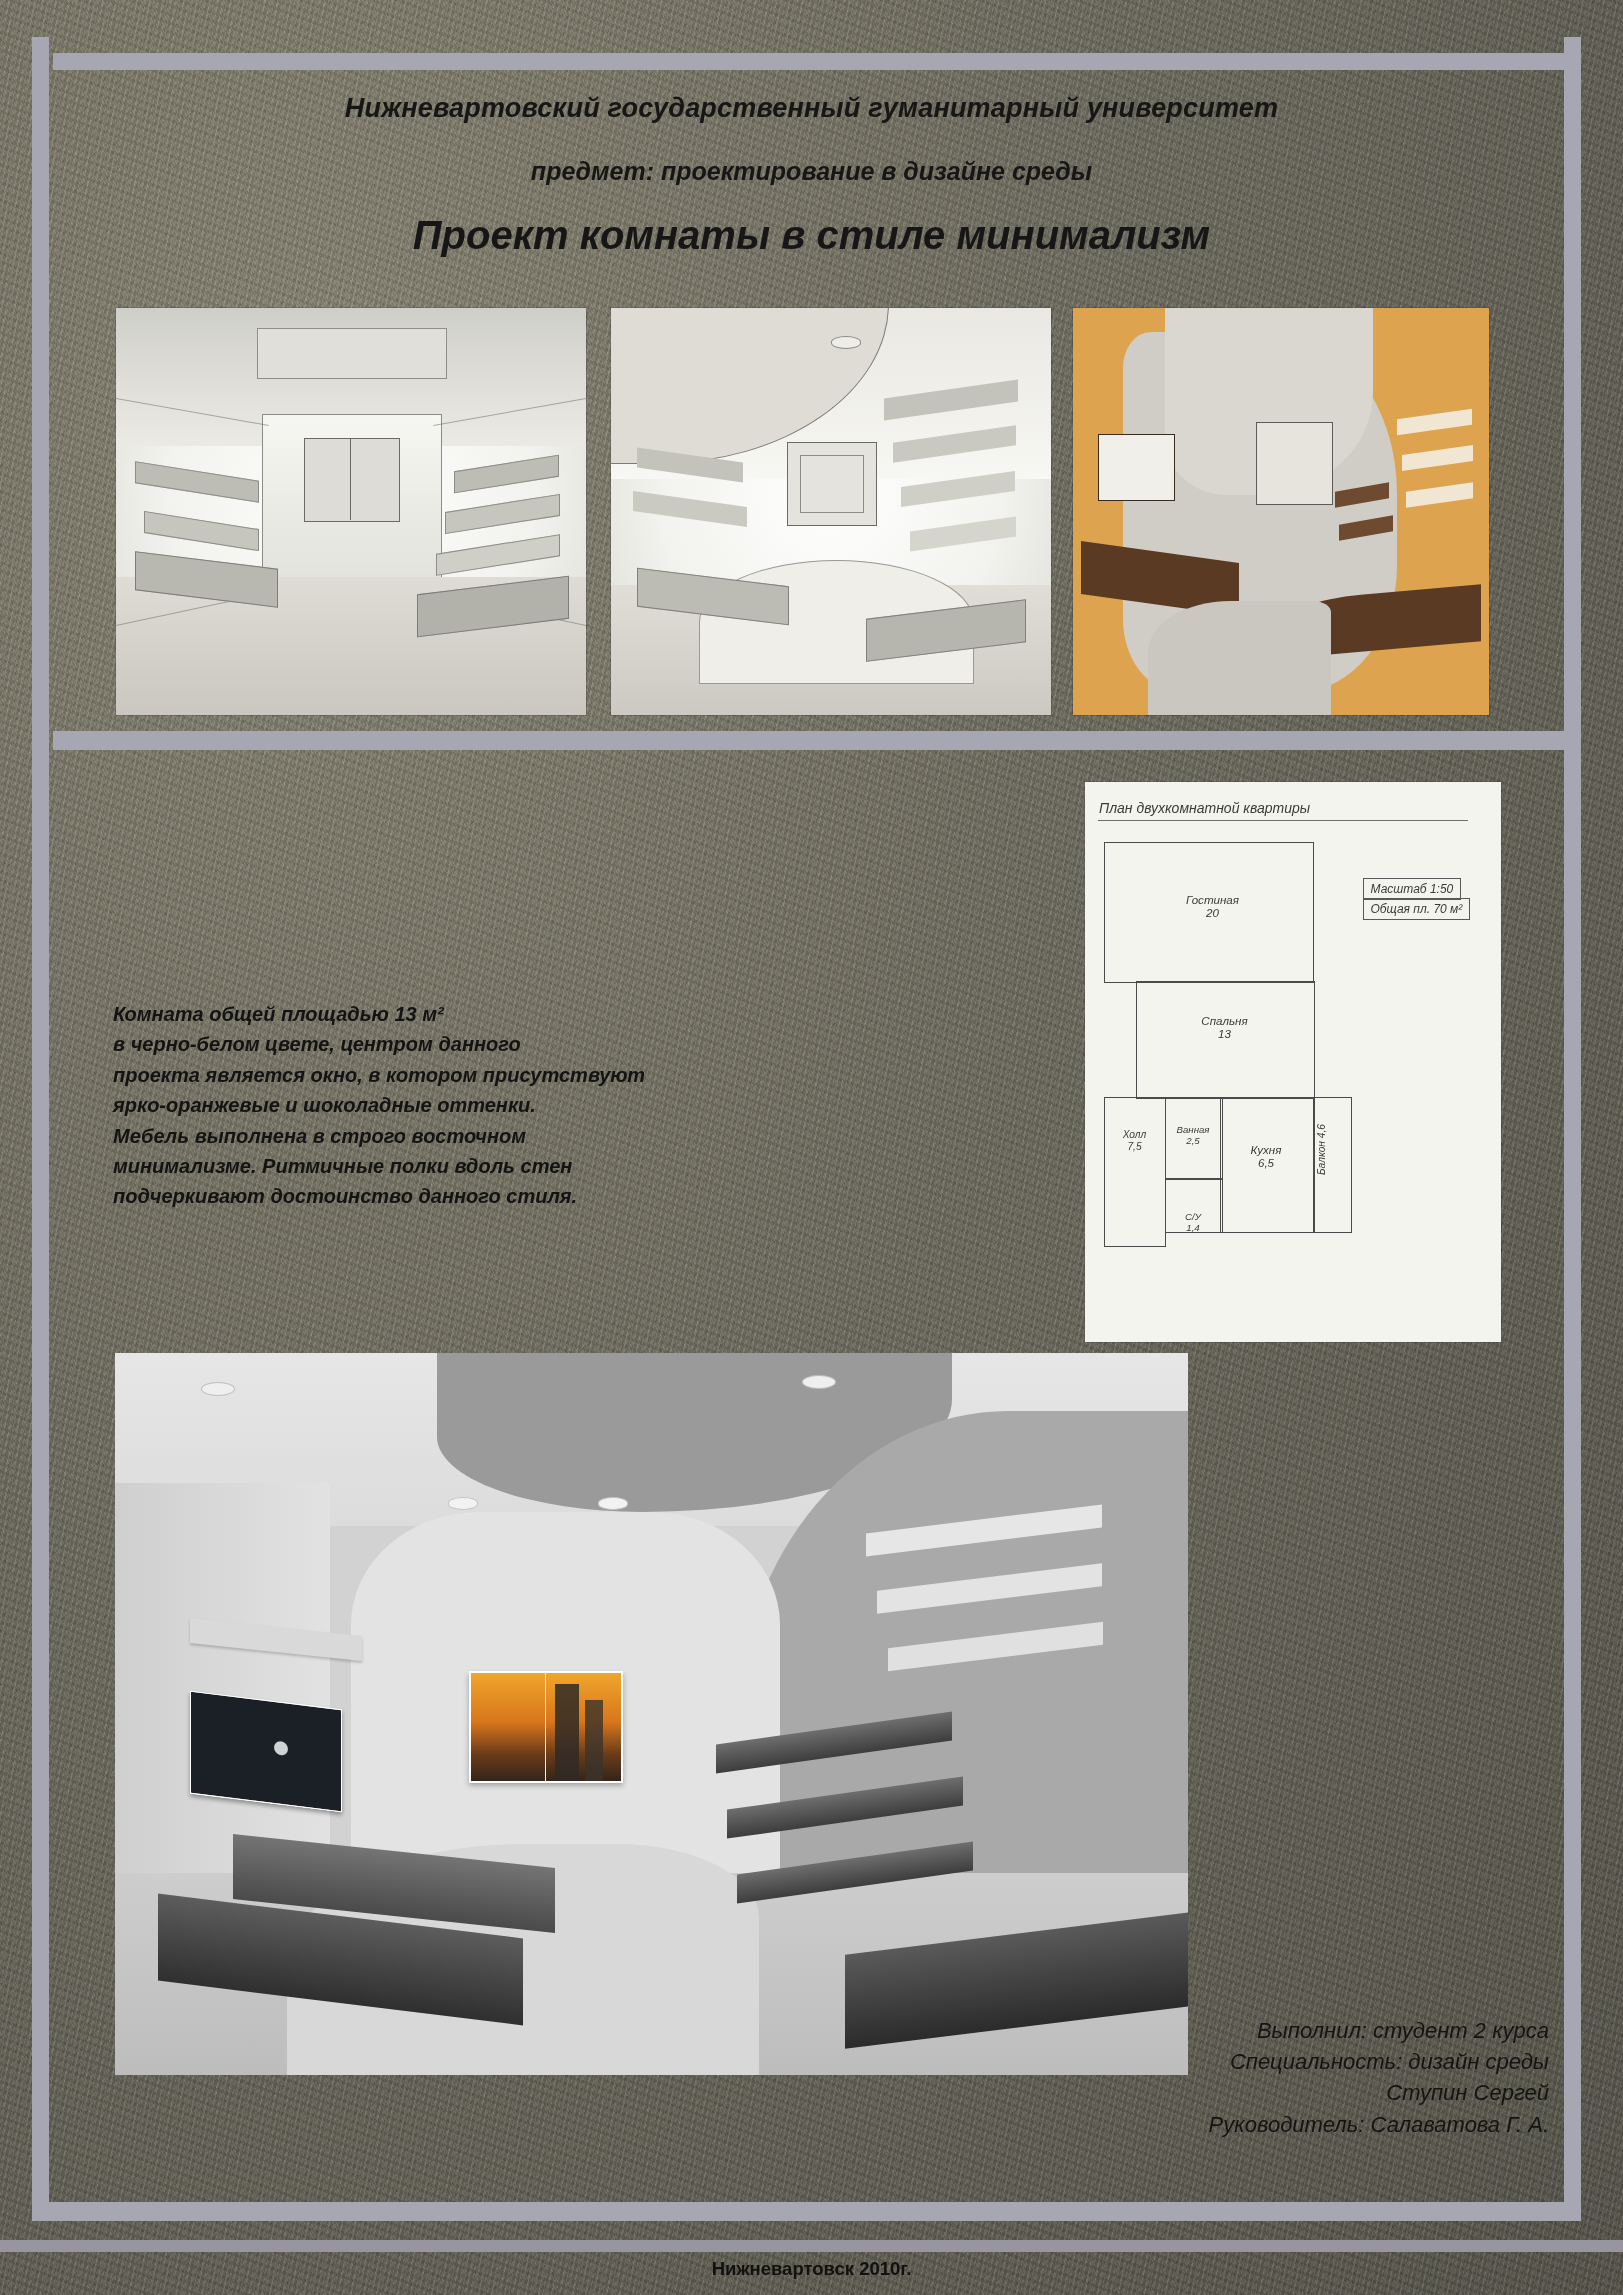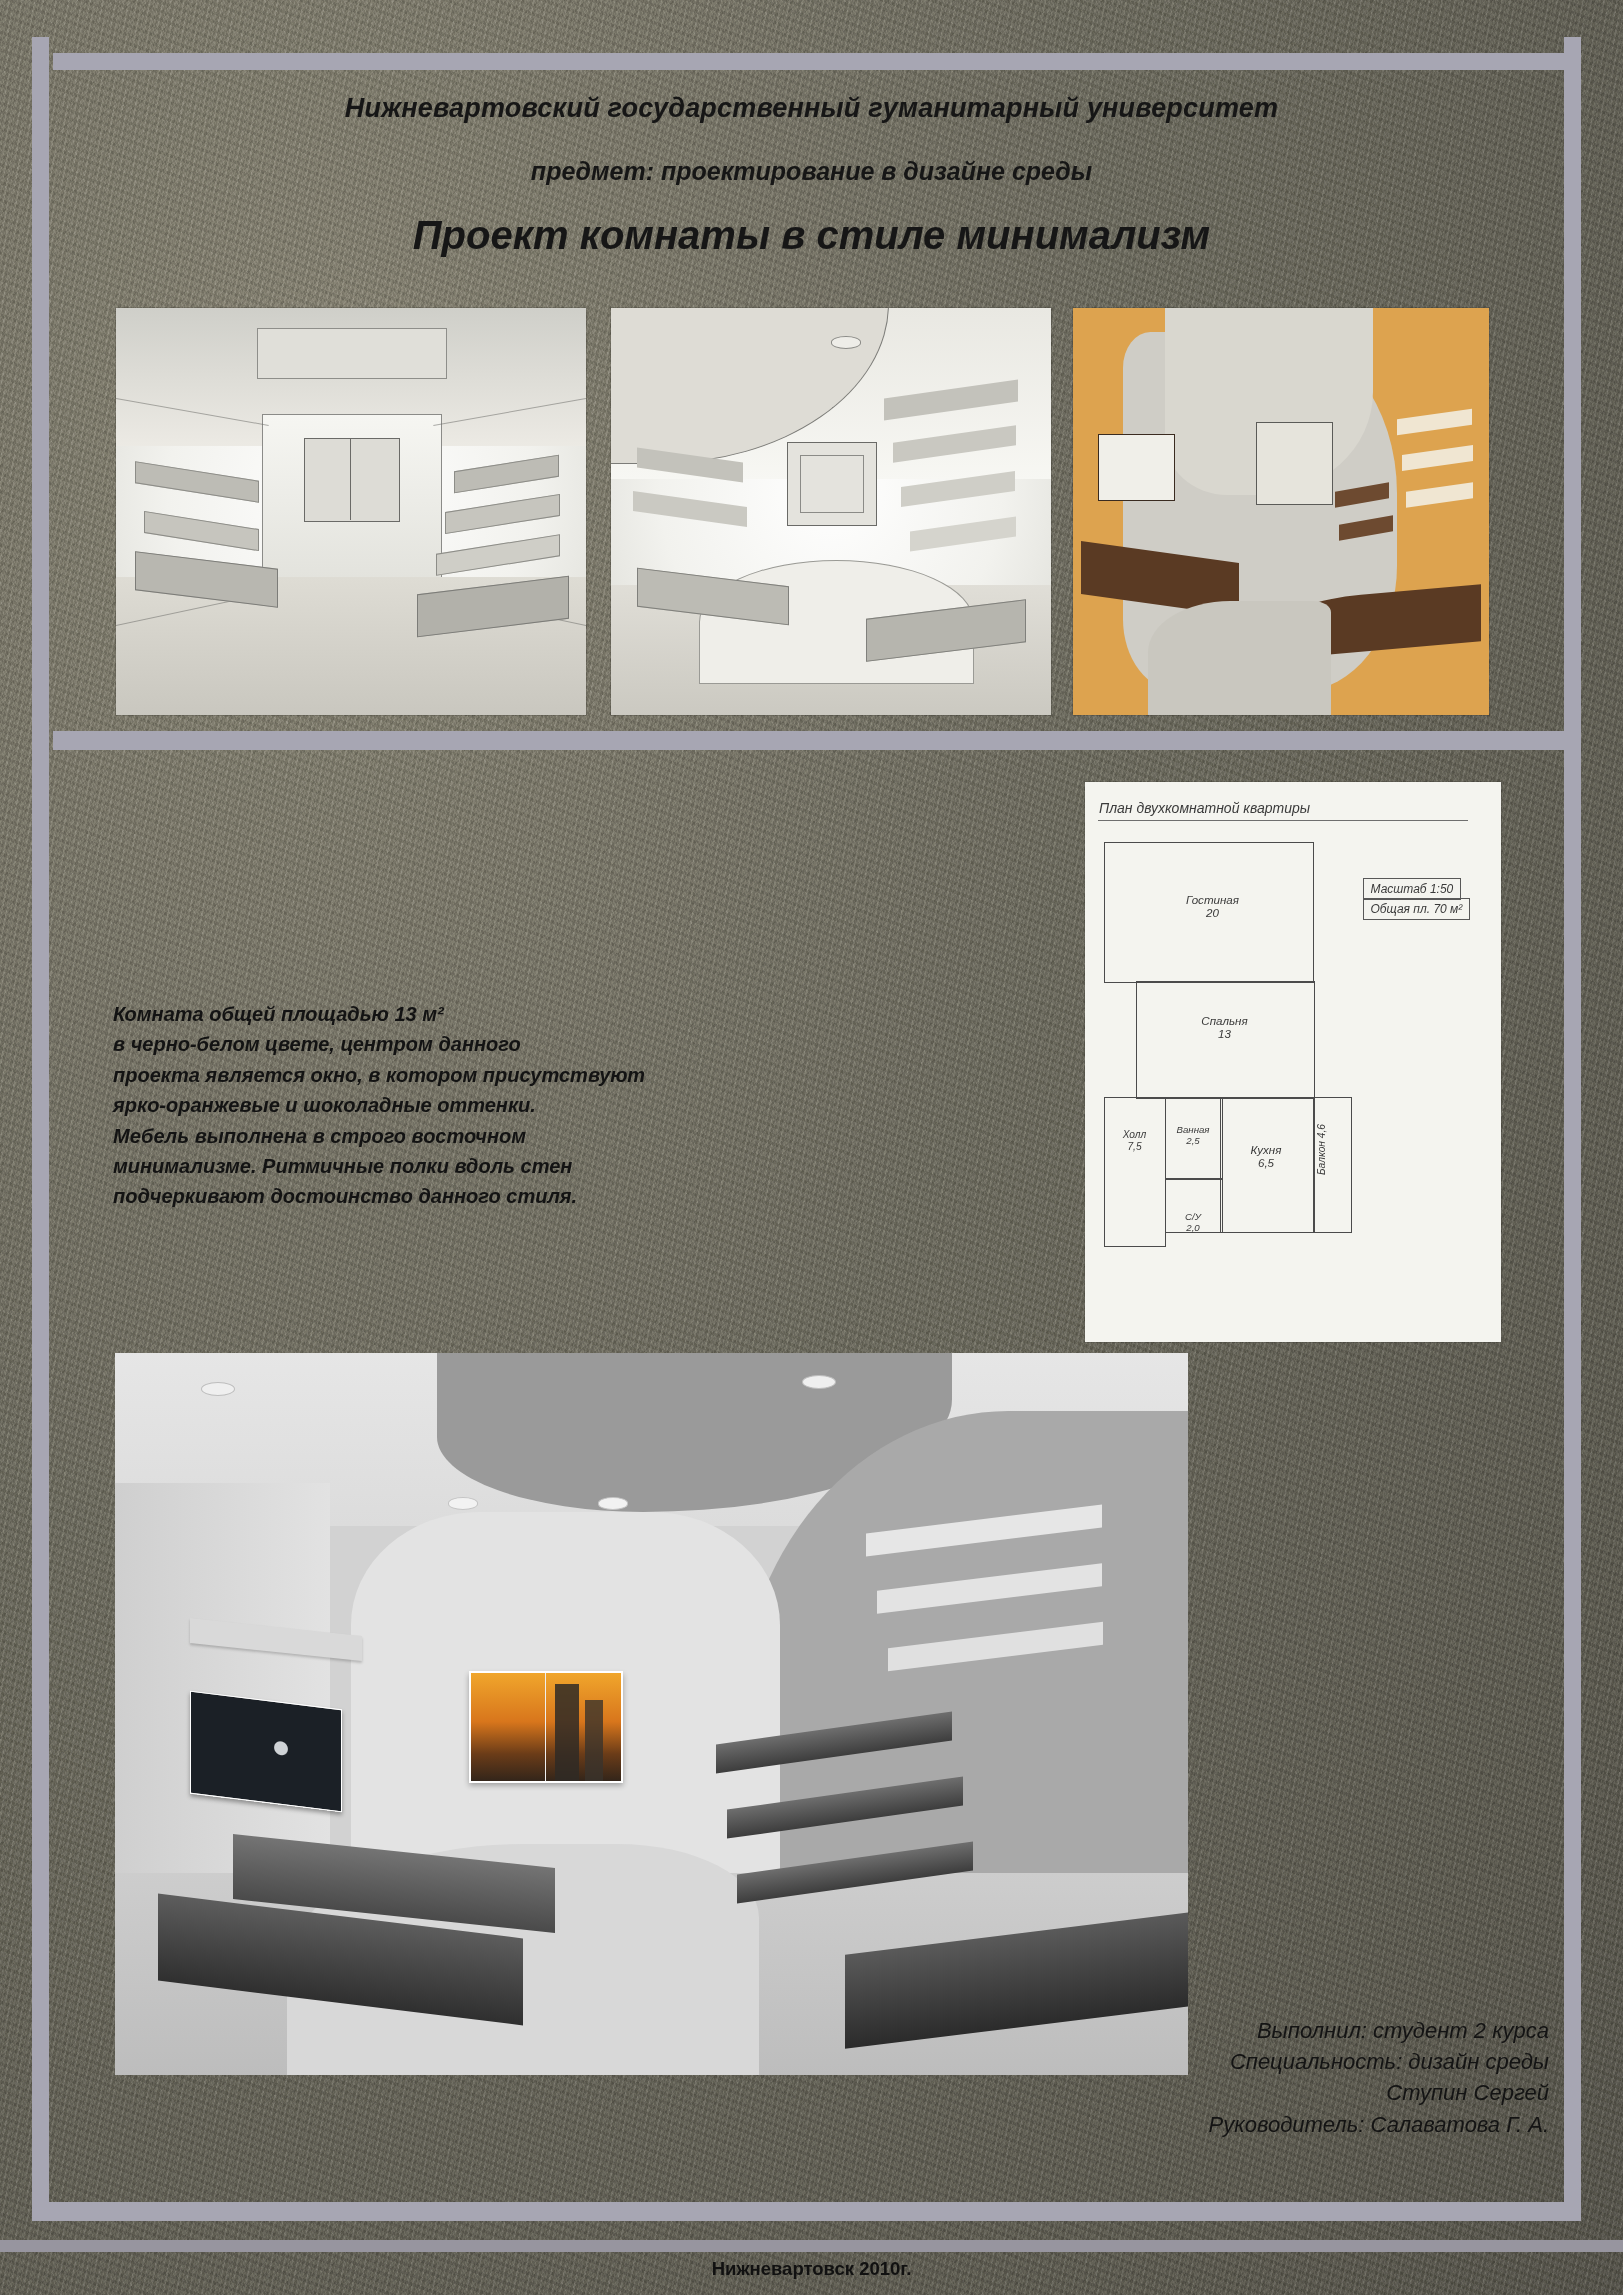--- a/index.html
+++ b/index.html
@@ -209,21 +209,21 @@
 
     <div class="room" style="left:80px;top:315px;width:56px;height:81px;"></div>
     <div class="rl" style="left:81px;top:342px;width:54px;font-size:9.7px;">
       <span>Ванная</span><br>
       <span>2,5</span>
     </div>
 
     <div class="room" style="left:80px;top:396px;width:56px;height:53px;"></div>
     <div class="rl" style="left:81px;top:409px;width:54px;font-size:9.7px;margin-top:20px;">
       <span>С/У</span><br>
-      <span>2,0</span>
+      <span>1,4</span>
     </div>
 
     <div class="room" style="left:135px;top:315px;width:93px;height:134px;"></div>
     <div class="rl" style="left:144px;top:361px;width:74px;">
       <span>Кухня</span><br>
       <span>6,5</span>
     </div>
 
     <div class="room" style="left:228px;top:315px;width:37px;height:134px;"></div>
     <div class="rl vert" style="left:231px;top:342px;width:28px;font-size:10.2px;">

